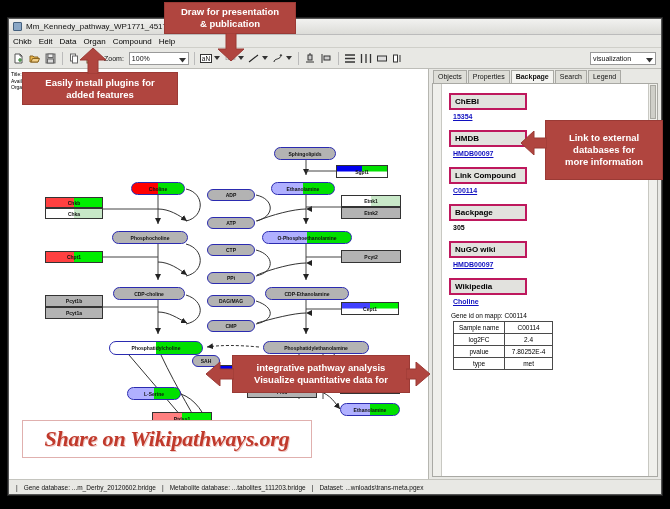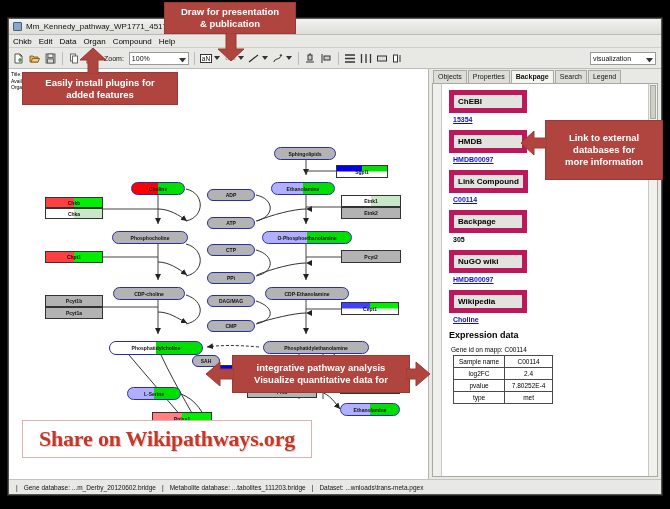--- a/index.html
+++ b/index.html
@@ -67,21 +67,21 @@
   .tab {
     font-size:7px; padding:1px 4px 1px; background:#dedeD8; border:1px solid #a9a9a4;
     border-bottom:none; color:#111; line-height:10px;
   }
   .tab.active { background:#f4f4f1; font-weight:bold; position:relative; top:0; }
   .panel {
     flex:1; background:#fff; border:1px solid #a9a9a4; margin:0 3px 2px 3px;
     overflow:hidden; position:relative; padding:6px 0 0 8px;
   }
   .dbhead {
-    display:inline-block; min-width:78px; background:#e2e2de; border:5px solid #be185d;
+    display:inline-block; min-width:78px; background:#e2e2de; border:2px solid #be185d;
     font-size:8px; font-weight:bold; padding:2px 4px; color:#000; margin-bottom:3px;
   }
   .dblink { font-size:7px; color:#1010c0; text-decoration:underline; margin:0 0 7px 4px; display:block; font-weight:bold;}
   .dbplain { font-size:7px; color:#000; margin:0 0 7px 4px; display:block; font-weight:bold;}
   .exprhdr { font-size:9px; font-weight:bold; color:#000; margin:2px 0 6px 0; }
   .geneid { font-size:6.5px; color:#000; margin:0 0 2px 2px;}
   table.expr { border-collapse:collapse; margin-left:4px; }
   table.expr td {
     border:1px solid #4a4a4a; font-size:6.5px; padding:2px 5px; text-align:center;
     color:#000; min-width:48px;
@@ -101,21 +101,21 @@
     text-align:center; display:flex; align-items:center; justify-content:center;
     line-height:1.25; z-index:40; border:1px solid #9a3a35;
   }
   .arrowdn, .arrowup, .arrowlf, .arrowrt { position:absolute; z-index:40; }
   .wpbox {
     position:absolute; left:22px; top:420px; width:290px; height:38px;
     background:#fff; border:1px solid #e0b0ae; z-index:35;
     display:flex; align-items:center; justify-content:center;
   }
   .wptext {
-    font-family:"Liberation Serif", serif; font-weight:bold;
+    font-family:"Liberation Serif", serif; font-style:italic; font-weight:bold;
     font-size:22px; color:#c0392b; text-shadow:1px 1px 0 #f0c8c4;
     letter-spacing:-0.2px;
   }
 </style>
 </head>
 <body>
 
 <div id="app">
 
   <div class="titlebar">
@@ -482,21 +482,20 @@
 
           <div class="dbhead">Backpage</div>
           <span class="dbplain">305</span>
 
           <div class="dbhead">NuGO wiki</div>
           <a class="dblink" href="#">HMDB00097</a>
 
           <div class="dbhead">Wikipedia</div>
           <a class="dblink" href="#">Choline</a>
 
-          <div class="exprhdr">Expression data</div>
           <div class="geneid">Gene id on mapp: C00114</div>
           <table class="expr">
             <tbody>
               <tr>
                 <td>Sample name</td>
                 <td>C00114</td>
               </tr>
               <tr>
                 <td>log2FC</td>
                 <td>2.4</td>

